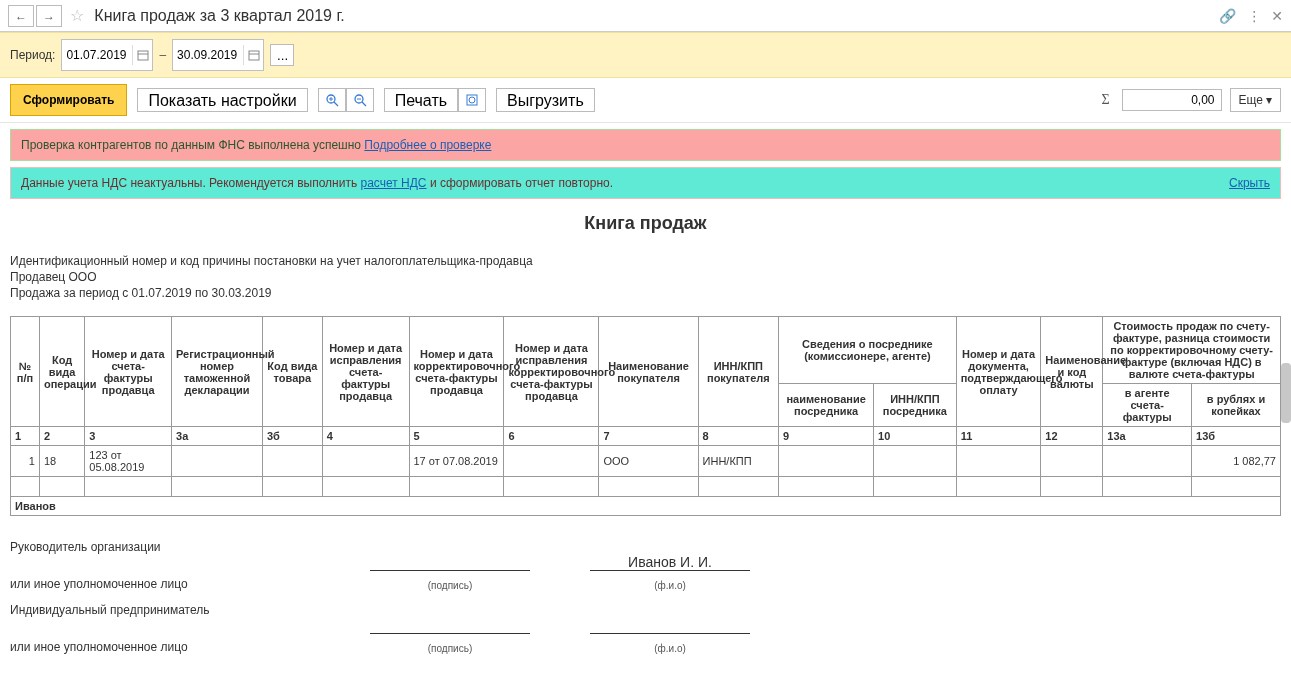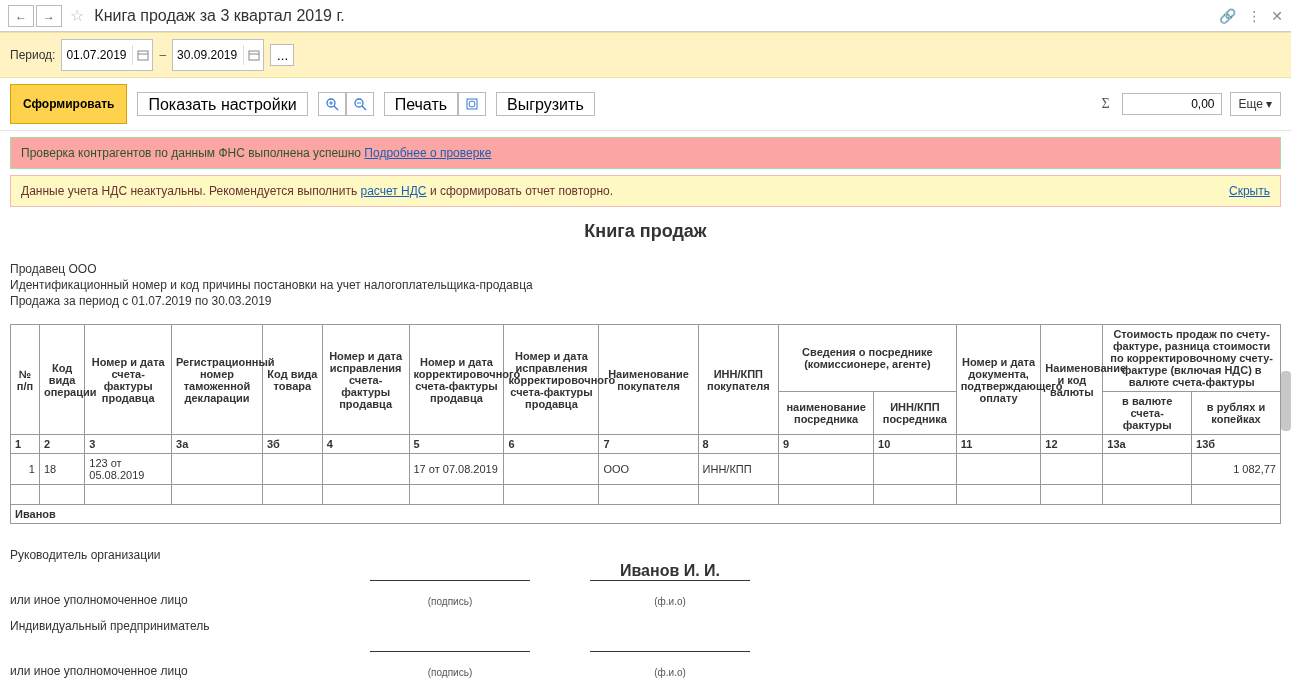--- a/index.html
+++ b/index.html
@@ -92,21 +92,21 @@
     gap: 10px;
     border-bottom: 1px solid #e5e5e5;
   }
   .primary-btn {
     background: #ffd24d;
     border: 1px solid #d9a400;
     padding: 4px 12px;
     font-weight: bold;
     font-size: 12px;
     cursor: pointer;
-    height: 40px;
+    height: 32px;
   }
   .btn {
     background: #fff;
     border: 1px solid #bbb;
     padding: 3px 10px;
     font-size: 16px;
     cursor: pointer;
     height: 24px;
   }
   .btn-group { display: inline-flex; }
@@ -147,21 +147,21 @@
     padding: 8px 10px;
     font-size: 12px;
     border: 1px solid;
   }
   .msgbar.green {
     background: #fca5a5;
     border-color: #a8dca0;
     color: #2d552d;
   }
   .msgbar.pink {
-    background: #fef9c3;
+    background: #5eead4;
     border-color: #f3baba;
     color: #6b3030;
     display: flex;
   }
   .msgbar a { color: #1a5fb4; text-decoration: underline; cursor: pointer; }
   .msgbar .hide-link { margin-left: auto; }
 
   .report-area {
     margin: 10px;
     position: relative;
@@ -209,27 +209,26 @@
     display: flex; flex-direction: column; align-items: center;
   }
   .sig-line {
     border-top: 1px solid #333;
     height: 0;
     width: 160px;
   }
   .sig-cap {
     font-size: 10px;
     color: #555;
-    margin-top: 15px;
+    margin-top: 9px;
   }
   .sig-value {
     min-height: 14px;
-    font-size: 16px;
+    font-size: 14px;
     text-align: left;
-    font-weight: bold;
   }
   .rek-row { display: flex; align-items: flex-end; gap: 30px; }
   .rek-row .uline { border-bottom: 1px solid #333; flex: 1; height: 14px; }
 
   .scrollbar {
     position: absolute;
     right: -10px; top: 150px;
     width: 10px; height: 60px;
     background: #c8c8c8;
     border-radius: 4px;
@@ -324,22 +323,22 @@
     <span>Данные учета НДС неактуальны. Рекомендуется выполнить </span>
     <a>расчет НДС</a>
     <span> и сформировать отчет повторно.</span>
   </span>
   <a class="hide-link">Скрыть</a>
 </div>
 
 <div class="report-area">
   <div class="scrollbar"></div>
   <div class="report-title">Книга продаж</div>
+  <div class="seller-info">Идентификационный номер и код причины постановки на учет налогоплательщика-продавца</div>
   <div class="seller-info">Продавец  ООО</div>
-  <div class="seller-info">Идентификационный номер и код причины постановки на учет налогоплательщика-продавца</div>
   <div class="seller-info">Продажа за период с 01.07.2019 по 30.03.2019</div>
 
   <table class="report">
     <colgroup>
       <col style="width:28px">
         <col style="width:44px">
         <col style="width:84px">
       <col style="width:88px">
         <col style="width:58px">
         <col style="width:84px">
@@ -367,21 +366,21 @@
         <th rowspan="2">Наименование покупателя</th>
         <th rowspan="2">ИНН/КПП покупателя</th>
         <th colspan="2">Сведения о посреднике (комиссионере, агенте)</th>
         <th rowspan="2">Номер и дата документа, подтверждающего оплату</th>
         <th rowspan="2">Наименование и код валюты</th>
         <th colspan="2">Стоимость продаж по счету-фактуре, разница стоимости по корректировочному счету-фактуре (включая НДС) в валюте счета-фактуры</th>
       </tr>
       <tr>
         <th>наименование посредника</th>
         <th>ИНН/КПП посредника</th>
-        <th>в валюте счета-фактуры</th>
+        <th>в агенте счета-фактуры</th>
         <th>в рублях и копейках</th>
       </tr>
       <tr class="colnum">
         <td>1</td>
         <td>2</td>
         <td>3</td>
         <td>3a</td>
         <td>3б</td>
         <td>4</td>
         <td>5</td>

